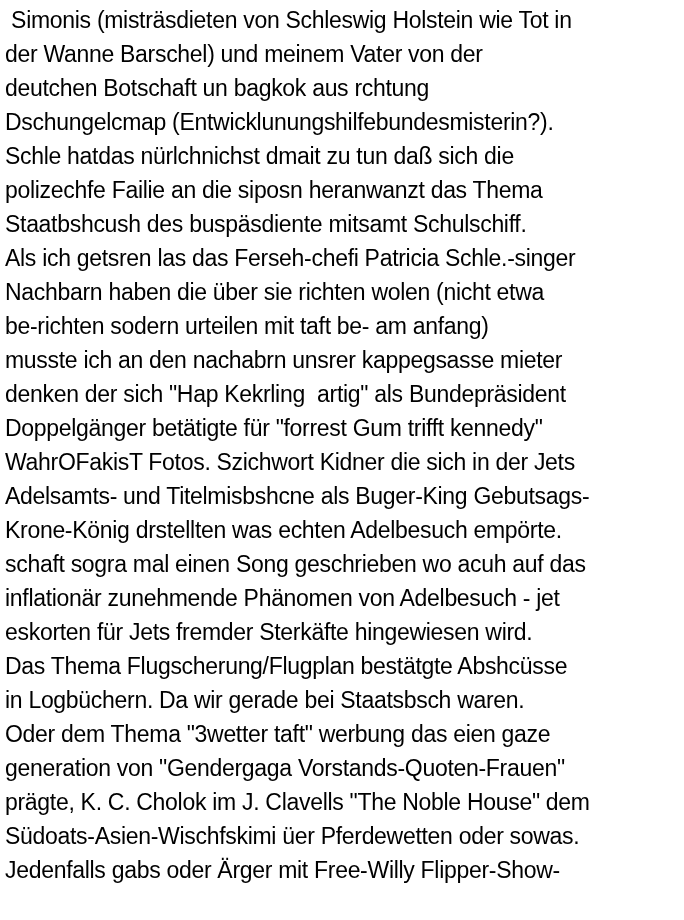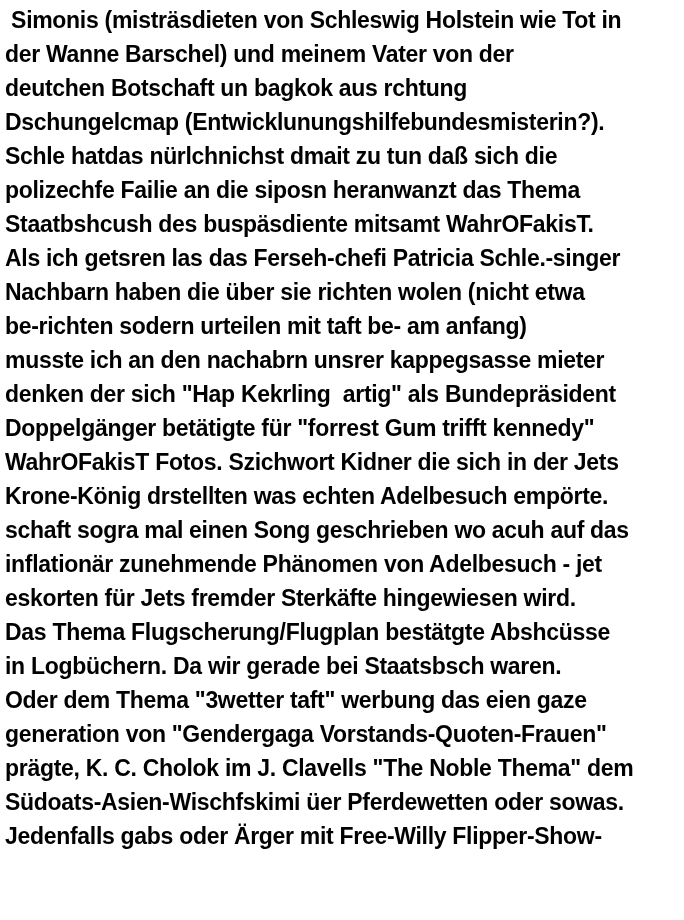--- a/index.html
+++ b/index.html
@@ -17,47 +17,47 @@
   }
   .text-block {
     font-family: "Liberation Sans", "DejaVu Sans", sans-serif;
     font-size: 23px;
     line-height: 34px;
     color: #000000;
     letter-spacing: -0.3px;
   }
   .text-line {
     white-space: pre;
-    font-weight: bold;
   }
 </style>
 </head>
 <body>
 
 <div class="page">
   <div class="text-block" id="text-block">
       <div class="text-line"> Simonis (misträsdieten von Schleswig Holstein wie Tot in</div>
       <div class="text-line">der Wanne Barschel) und meinem Vater von der</div>
       <div class="text-line">deutchen Botschaft un bagkok aus rchtung</div>
       <div class="text-line">Dschungelcmap (Entwicklunungshilfebundesmisterin?).</div>
       <div class="text-line">Schle hatdas nürlchnichst dmait zu tun daß sich die</div>
       <div class="text-line">polizechfe Failie an die siposn heranwanzt das Thema</div>
-      <div class="text-line">Staatbshcush des buspäsdiente mitsamt WahrOFakisT.</div>
+      <div class="text-line">Staatbshcush des buspäsdiente mitsamt Schulschiff.</div>
       <div class="text-line">Als ich getsren las das Ferseh-chefi Patricia Schle.-singer</div>
       <div class="text-line">Nachbarn haben die über sie richten wolen (nicht etwa</div>
       <div class="text-line">be-richten sodern urteilen mit taft be- am anfang)</div>
       <div class="text-line">musste ich an den nachabrn unsrer kappegsasse mieter</div>
       <div class="text-line">denken der sich "Hap Kekrling  artig" als Bundepräsident</div>
       <div class="text-line">Doppelgänger betätigte für "forrest Gum trifft kennedy"</div>
       <div class="text-line">WahrOFakisT Fotos. Szichwort Kidner die sich in der Jets</div>
+      <div class="text-line">Adelsamts- und Titelmisbshcne als Buger-King Gebutsags-</div>
       <div class="text-line">Krone-König drstellten was echten Adelbesuch empörte.</div>
       <div class="text-line">schaft sogra mal einen Song geschrieben wo acuh auf das</div>
       <div class="text-line">inflationär zunehmende Phänomen von Adelbesuch - jet</div>
       <div class="text-line">eskorten für Jets fremder Sterkäfte hingewiesen wird.</div>
       <div class="text-line">Das Thema Flugscherung/Flugplan bestätgte Abshcüsse</div>
       <div class="text-line">in Logbüchern. Da wir gerade bei Staatsbsch waren.</div>
       <div class="text-line">Oder dem Thema "3wetter taft" werbung das eien gaze</div>
       <div class="text-line">generation von "Gendergaga Vorstands-Quoten-Frauen"</div>
-      <div class="text-line">prägte, K. C. Cholok im J. Clavells "The Noble Thema" dem</div>
+      <div class="text-line">prägte, K. C. Cholok im J. Clavells "The Noble House" dem</div>
       <div class="text-line">Südoats-Asien-Wischfskimi üer Pferdewetten oder sowas.</div>
       <div class="text-line">Jedenfalls gabs oder Ärger mit Free-Willy Flipper-Show-</div>
     </div>
 </div>
 
 </body></html>

